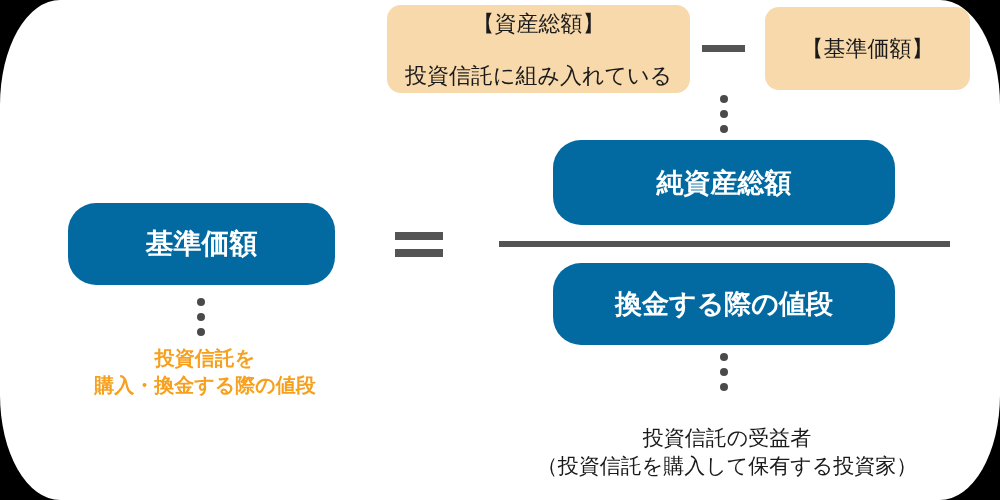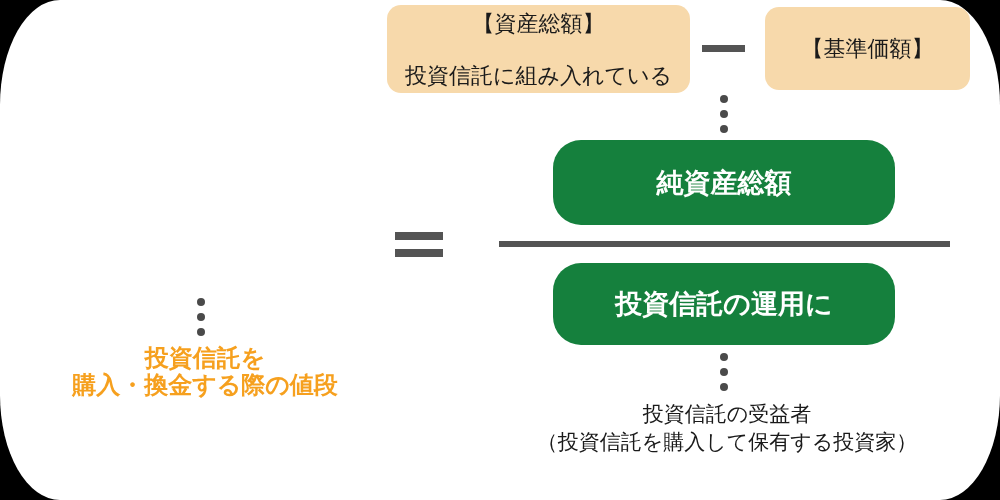--- a/index.html
+++ b/index.html
@@ -13,21 +13,21 @@
     width: 1000px;
     height: 500px;
     background: #ffffff;
     border-radius: 60px / 105px;
     overflow: hidden;
   }
 
   
   .blue-box {
     position: absolute;
-    background: #15803d;
+    background: #0369a1;
     color: #ffffff;
     font-weight: bold;
     display: flex;
     align-items: center;
     justify-content: center;
     border-radius: 28px;
     white-space: nowrap;
   }
   .box-kijun  { left: 68px;  top: 203px; width: 267px; height: 82px; font-size: 28px; }
   .box-net    { left: 553px; top: 140px; width: 342px; height: 85px; font-size: 27px; }
@@ -92,39 +92,42 @@
   .dots-bottom { left: 720px; top: 353px; }
 
   
   .orange-note {
     position: absolute;
     left: 40px; top: 345px;
     width: 330px;
     text-align: center;
     color: #f6a01e;
     font-weight: bold;
-    font-size: 24px;
+    font-size: 20px;
     line-height: 27px;
   }
   .holder-note {
     position: absolute;
-    left: 502px; top: 400px;
+    left: 502px; top: 424px;
     width: 450px;
     text-align: center;
     color: #1a1a1a;
     font-size: 21px;
     line-height: 28px;
   }
   .orange-note div, .holder-note div { white-space: nowrap; }
 </style>
 </head>
 <body>
 
 <div class="canvas">
 
+  <div class="blue-box box-kijun">
+    <span>基準価額</span>
+  </div>
 
   <div class="dots dots-left">
     <span class="dot"></span>
     <span class="dot"></span>
     <span class="dot"></span>
   </div>
 
   <div class="orange-note">
     <div>投資信託を</div>
     <div>購入・換金する際の値段</div>
@@ -152,21 +155,21 @@
     <span class="dot"></span>
   </div>
 
   <div class="blue-box box-net">
     <span>純資産総額</span>
   </div>
 
   <div class="fraction-bar"></div>
 
   <div class="blue-box box-units">
-    <span>投資信託の運用に</span>
+    <span>換金する際の値段</span>
   </div>
 
   <div class="dots dots-bottom">
     <span class="dot"></span>
     <span class="dot"></span>
     <span class="dot"></span>
   </div>
 
   <div class="holder-note">
     <div>投資信託の受益者</div>

